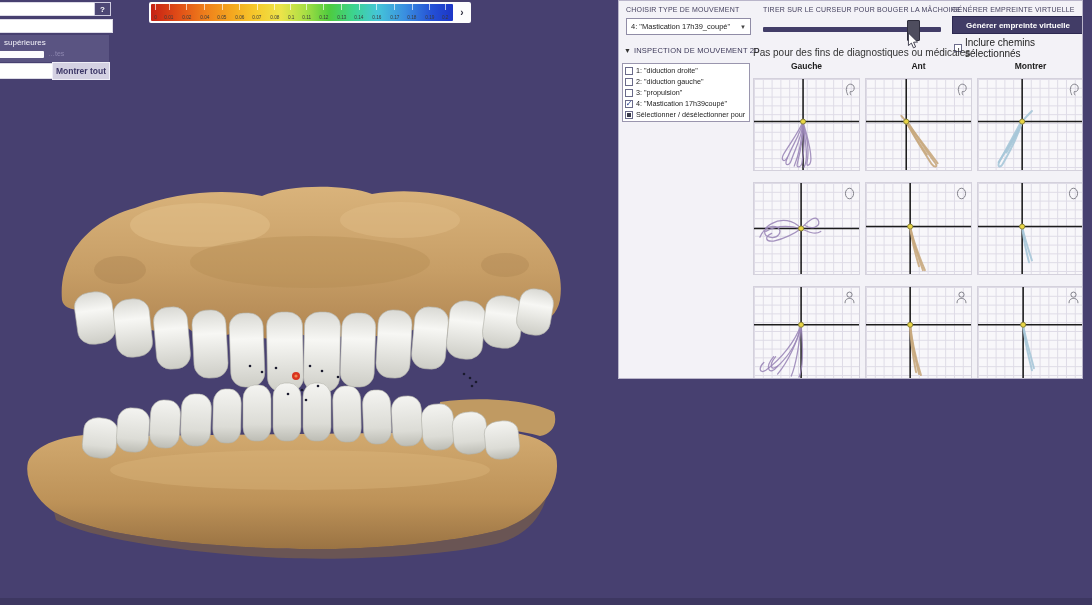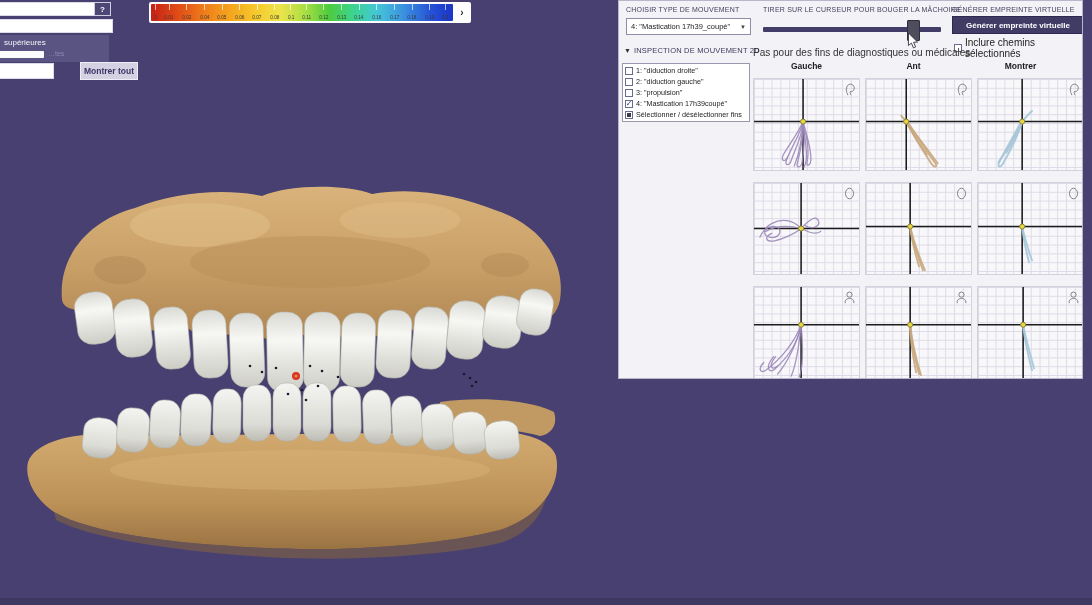--- a/index.html
+++ b/index.html
@@ -17,21 +17,21 @@
   
   #toolbox{left:0;top:0;width:112px;height:82px;}
   .tb-input{background:#ffffff;border:none;box-shadow:0 0 0 1px #dcdae6 inset;}
   #tb-help{background:#4d4775;border:1px solid #cfcce0;color:#fff;
     font-size:8px;font-weight:bold;display:flex;align-items:center;justify-content:center;}
   #tb-panel{background:#5a5482;}
   #tb-sup{color:#f4f3fa;font-size:8px;}
   #tb-minibar{background:#fbfbfd;border-radius:1px;}
   #tb-faint{color:#8d87b0;font-size:7px;}
   #tb-show{background:#d4d1e2;border:1px solid #efeef7;color:#3b3566;
-    font-size:8.5px;font-weight:bold;display:flex;align-items:center;justify-content:center;margin-left:28px;}
+    font-size:8.5px;font-weight:bold;display:flex;align-items:center;justify-content:center;}
 
   
   #scale-wrap{left:149px;top:2px;width:322px;height:21px;background:#fdfdfd;
     border-radius:2px;display:flex;align-items:center;padding:0 2px;box-sizing:border-box;}
   #scale-grad{position:relative;flex:1;height:17px;border-radius:1px;
     background:linear-gradient(to right,
       #c62014 0%, #e04d17 9%, #ef7f1b 18%, #f5a81f 27%, #f6ca2d 35%,
       #ece44a 43%, #a9df44 51%, #4ecb3e 59%, #3cd48f 67%, #45c6d8 75%,
       #3a8fe0 84%, #2450d6 93%, #1c35c6 100%);}
   #scale-ticks{position:absolute;left:0;right:0;top:0;bottom:0;
@@ -67,21 +67,21 @@
   #insp-hdr{left:5px;top:45px;display:flex;align-items:center;gap:3px;}
   #insp-hdr .chev{font-size:7px;color:#333;}
   #insp-hdr .t{font-size:7.5px;color:#3c3858;letter-spacing:.2px;}
   #disclaimer{left:134px;top:46px;font-size:10px;color:#333;}
 
   #mov-list{left:3px;top:62px;width:128px;height:59px;background:#fff;
     border:1px solid #9a96ae;box-sizing:border-box;padding:1px 2px;}
   .mov-row{display:flex;align-items:center;gap:3px;height:11px;cursor:pointer;}
   .mov-row span.lbl{font-size:7.2px;color:#222;white-space:nowrap;}
 
-  #grid-headers{left:134px;top:60px;width:331px;display:flex;}
+  #grid-headers{left:134px;top:60px;width:331px;display:flex;gap:5px;}
   #grid-headers div{width:107px;text-align:center;font-size:8.5px;font-weight:bold;color:#1c1c1c;}
   #grid{left:134px;top:77px;display:grid;grid-template-columns:107px 107px 107px;
     grid-auto-rows:93px;gap:11px 5px;}
   .cell{position:relative;background-color:#f8f7fa;border:1px solid #d4d1dc;box-sizing:border-box;
     background-image:linear-gradient(#dedbe6 1px, transparent 1px),
       linear-gradient(90deg,#dedbe6 1px, transparent 1px);
     background-size:8.8px 8.8px;}
   .cell svg.plot{position:absolute;left:0;top:0;width:100%;height:100%;}
   .cell svg.cicon{position:absolute;right:3px;top:3px;width:13px;height:15px;}
 
@@ -326,21 +326,21 @@
       <div class="mov-row">
         <span class="cbx"></span>
         <span class="lbl">3: "propulsion"</span>
       </div>
       <div class="mov-row">
         <span class="cbx">✓</span>
         <span class="lbl">4: "Mastication 17h39coupé"</span>
       </div>
       <div class="mov-row">
         <span class="cbx filled"></span>
-        <span class="lbl">Sélectionner / désélectionner fins</span>
+        <span class="lbl">Sélectionner / désélectionner pour</span>
       </div>
     </div>
 
   <div id="grid-headers" class="abs">
       <div>Gauche</div>
       <div>Ant</div>
       <div>Montrer</div>
     </div>
   <div id="grid" class="abs">
       <div class="cell" style="grid-area: 1 / 1;">

